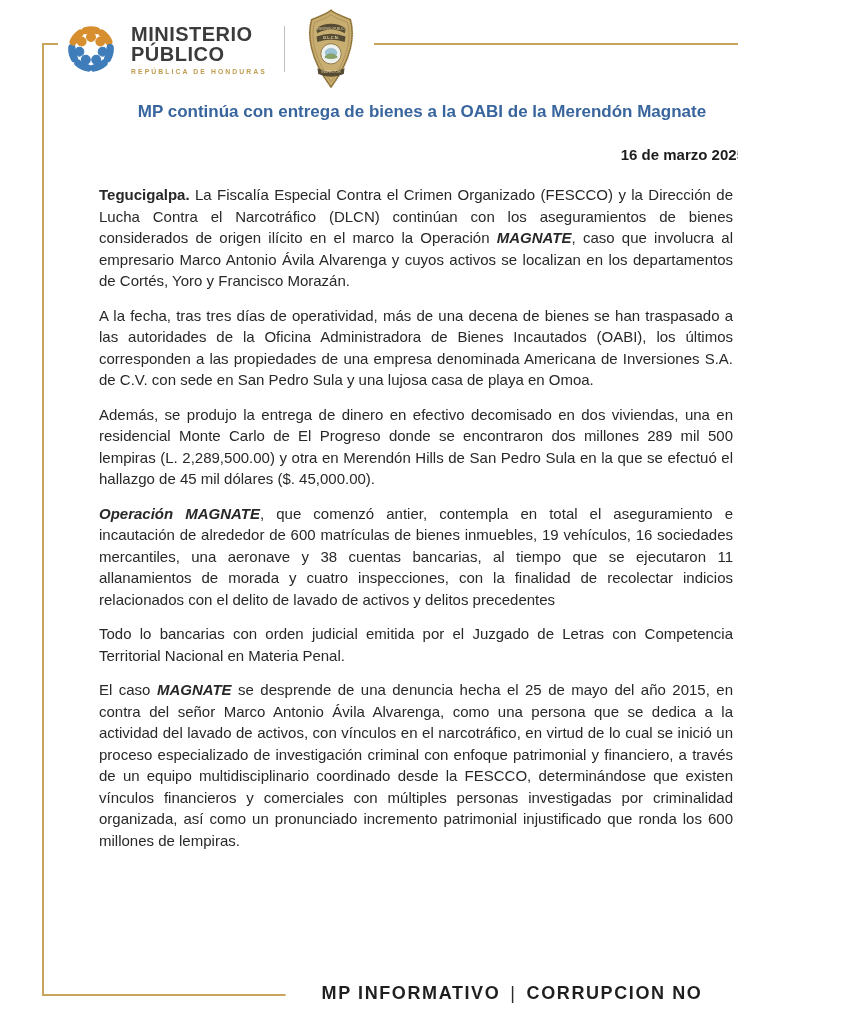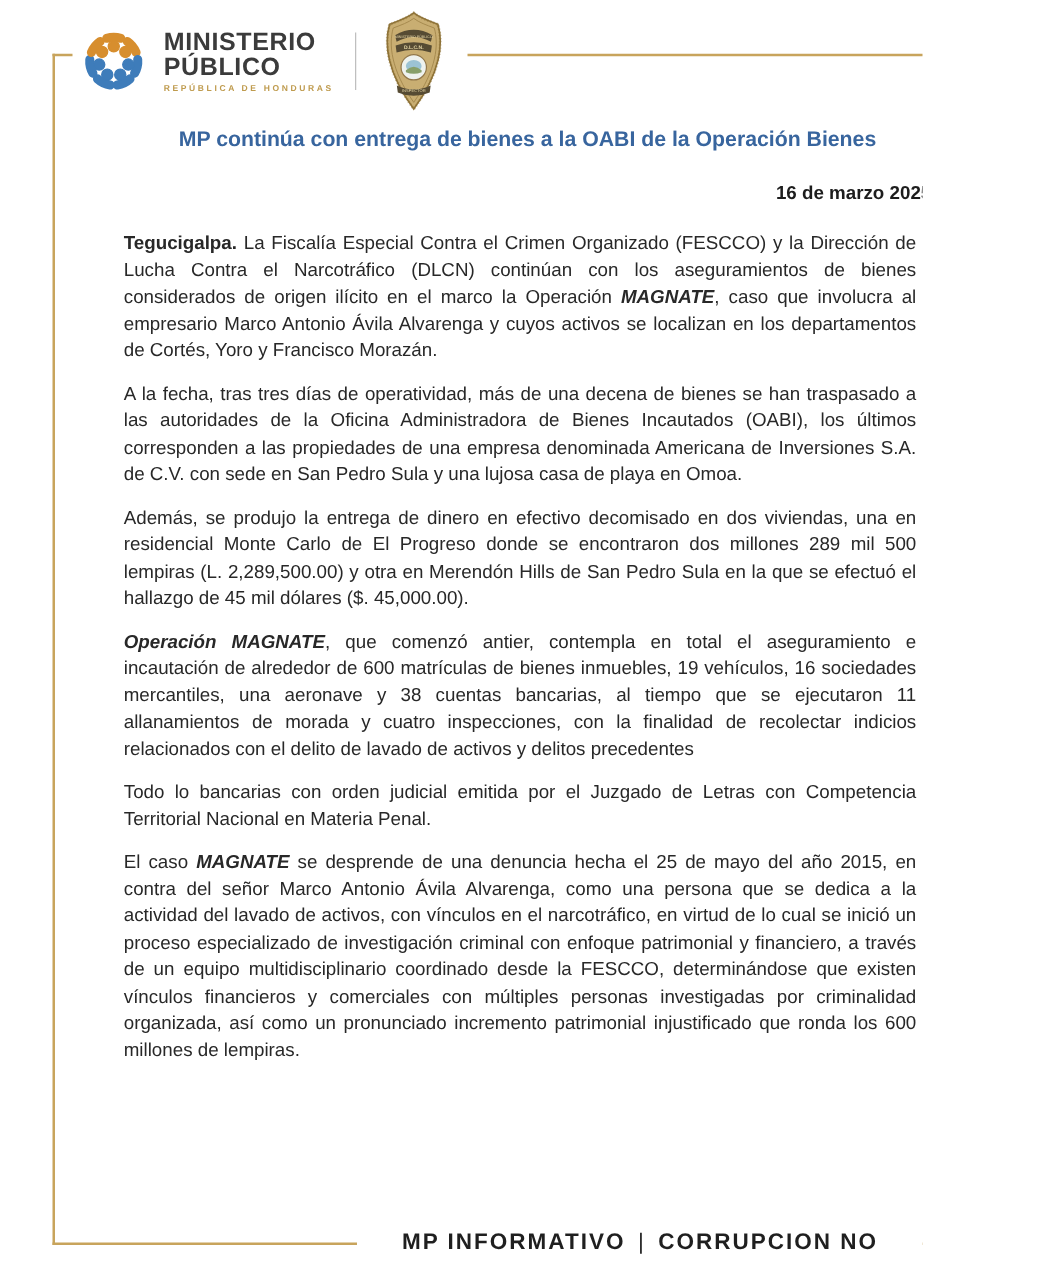--- a/index.html
+++ b/index.html
@@ -141,21 +141,21 @@
         <text x="30" y="31.8" font-size="4.2" font-weight="bold" fill="#e8d9a8" text-anchor="middle" font-family="Liberation Sans, sans-serif">D.L.C.N.</text>
         <circle cx="30" cy="47" r="10.5" fill="#eef2ee" stroke="#93784a" stroke-width="1"></circle>
         <ellipse cx="30" cy="46" rx="6.5" ry="5" fill="#9cc3d4"></ellipse>
         <path d="M23.5 49.5 Q30 43.5 36.5 49.5 L36.5 51 Q30 53.5 23.5 51 Z" fill="#88a06a"></path>
         <path d="M16 62 Q30 68.5 44 62 L43.2 67.8 Q30 73.5 16.8 67.8 Z" fill="#564b33"></path>
         <text x="30" y="67.2" font-size="3.4" fill="#e8d9a8" text-anchor="middle" font-family="Liberation Sans, sans-serif">INSPECTOR</text>
       </svg>
     </div>
   </div>
 
-  <div class="doc-title">MP continúa con entrega de bienes a la OABI de la Operación Bienes</div>
+  <div class="doc-title">MP continúa con entrega de bienes a la OABI de la Merendón Magnate</div>
   <div class="doc-date">16 de marzo 2025</div>
 
   <div class="doc-body">
       <p class="para"><span class="b">Tegucigalpa. </span><span>La Fiscalía Especial Contra el Crimen Organizado (FESCCO) y la Dirección de Lucha Contra el Narcotráfico (DLCN) continúan con los aseguramientos de bienes considerados de origen ilícito en el marco la Operación </span><span class="b i">MAGNATE</span><span>, caso que involucra al empresario Marco Antonio Ávila Alvarenga y cuyos activos se localizan en los departamentos de Cortés, Yoro y Francisco Morazán.</span></p>
       <p class="para"><span>A la fecha, tras tres días de operatividad, más de una decena de bienes se han traspasado a las autoridades de la Oficina Administradora de Bienes Incautados (OABI), los últimos corresponden a las propiedades de una empresa denominada Americana de Inversiones S.A. de C.V. con sede en San Pedro Sula y una lujosa casa de playa en Omoa.</span></p>
       <p class="para"><span>Además, se produjo la entrega de dinero en efectivo decomisado en dos viviendas, una en residencial Monte Carlo de El Progreso donde se encontraron dos millones 289 mil 500 lempiras (L. 2,289,500.00) y otra en Merendón Hills de San Pedro Sula en la que se efectuó el hallazgo de 45 mil dólares ($. 45,000.00).</span></p>
       <p class="para"><span class="b i">Operación MAGNATE</span><span>, que comenzó antier, contempla en total el aseguramiento e incautación de alrededor de 600 matrículas de bienes inmuebles, 19 vehículos, 16 sociedades mercantiles, una aeronave y 38 cuentas bancarias, al tiempo que se ejecutaron 11 allanamientos de morada y cuatro inspecciones, con la finalidad de recolectar indicios relacionados con el delito de lavado de activos y delitos precedentes</span></p>
       <p class="para"><span>Todo lo bancarias con orden judicial emitida por el Juzgado de Letras con Competencia Territorial Nacional en Materia Penal.</span></p>
       <p class="para"><span>El caso </span><span class="b i">MAGNATE</span><span> se desprende de una denuncia hecha el 25 de mayo del año 2015, en contra del señor Marco Antonio Ávila Alvarenga, como una persona que se dedica a la actividad del lavado de activos, con vínculos en el narcotráfico, en virtud de lo cual se inició un proceso especializado de investigación criminal con enfoque patrimonial y financiero, a través de un equipo multidisciplinario coordinado desde la FESCCO, determinándose que existen vínculos financieros y comerciales con múltiples personas investigadas por criminalidad organizada, así como un pronunciado incremento patrimonial injustificado que ronda los 600 millones de lempiras.</span></p>
     </div>

